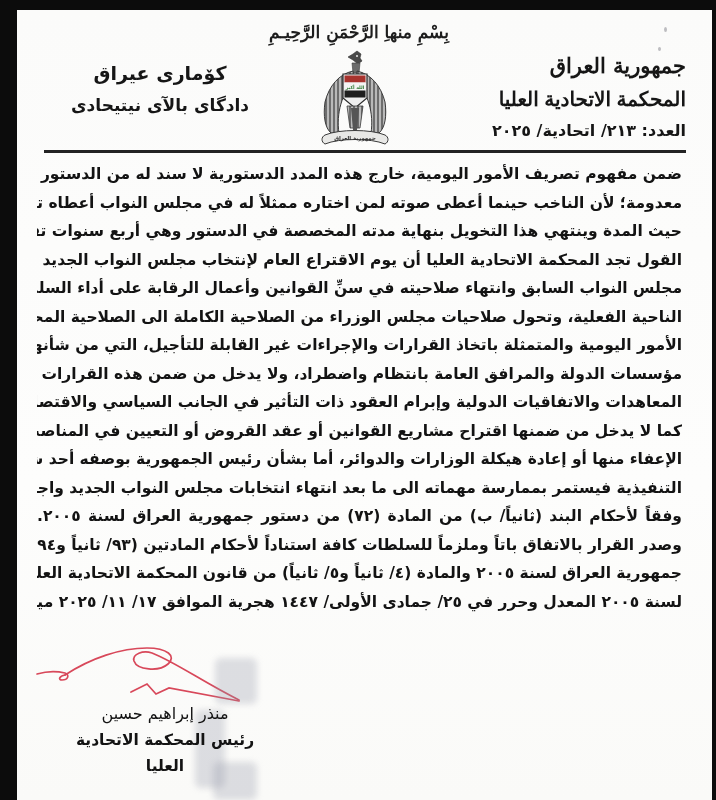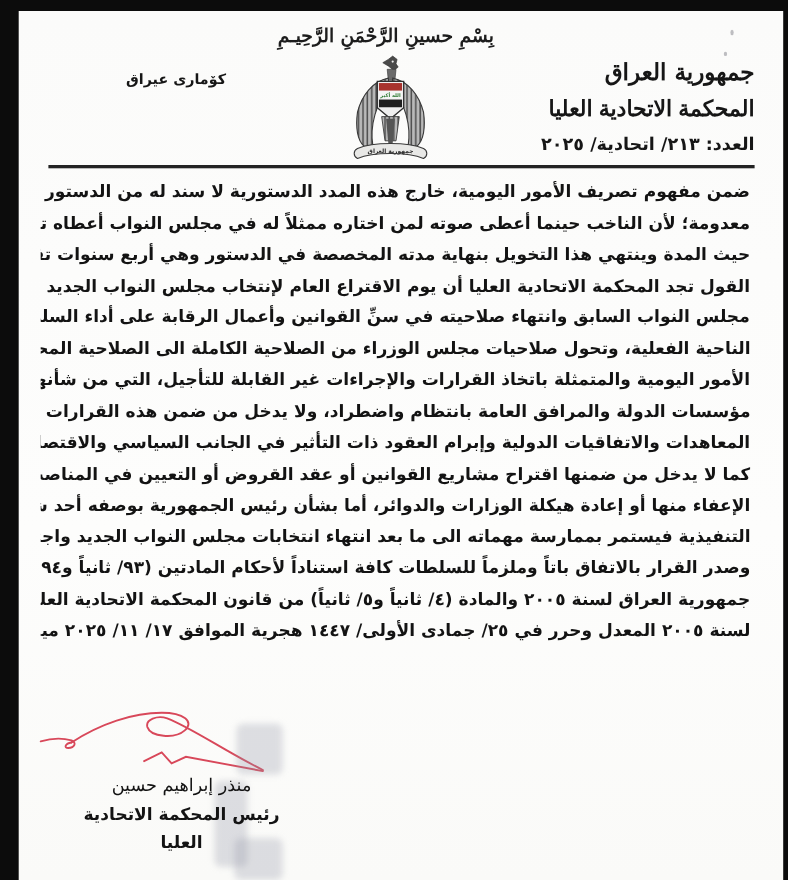--- a/index.html
+++ b/index.html
@@ -21,21 +21,21 @@
   .emblem{position:absolute;top:40px;left:300px;width:76px;height:96px;}
   .hdr-right{
     position:absolute;top:40px;right:26px;width:240px;text-align:right;color:#161616;
   }
   .hdr-right .h1{font-family:"DejaVu Serif", serif;font-weight:bold;font-size:21px;line-height:32px;}
   .hdr-right .h2{font-family:Liberation Sans, sans-serif;font-weight:bold;font-size:20px;line-height:34px;}
   .hdr-right .h3{font-weight:bold;font-size:16px;line-height:30px;letter-spacing:.5px;}
   .hdr-left{
     position:absolute;top:48px;left:38px;width:210px;text-align:center;color:#161616;
   }
-  .hdr-left .k1{font-weight:bold;font-size:13px;line-height:30px;}
+  .hdr-left .k1{font-weight:bold;font-size:19px;line-height:30px;}
   .hdr-left .k2{font-weight:bold;font-size:17px;line-height:34px;}
   .rule{position:absolute;top:140px;left:27px;width:642px;height:3px;background:#232323;}
   .doc-body{
     position:absolute;top:150px;left:20px;width:645px;color:#131313;
     font-size:15.5px;font-weight:bold;direction:rtl;
   }
   .bline{
     height:28.5px;line-height:28.5px;white-space:nowrap;
     text-align:justify;text-align-last:justify;overflow:hidden;
   }
@@ -48,21 +48,21 @@
   .sig-block .s3{font-weight:bold;font-size:15.5px;line-height:26px;}
 </style>
 </head>
 <body>
 
 <div class="page">
 
   <div class="speck" style="left:647px;top:17px;width:3px;height:5px;"></div>
   <div class="speck" style="left:641px;top:37px;width:3px;height:4px;"></div>
 
-  <div class="bismillah">بِسْمِ حسينِ الرَّحْمَنِ الرَّحِيـمِ</div>
+  <div class="bismillah">بِسْمِ منهاِ الرَّحْمَنِ الرَّحِيـمِ</div>
 
   <div class="emblem">
     <svg viewBox="0 0 76 96" width="76" height="96" xmlns="http://www.w3.org/2000/svg">
       <defs>
         <pattern id="feath" width="4" height="8" patternUnits="userSpaceOnUse">
           <rect width="4" height="8" fill="#b9b9b9"></rect>
           <line x1="1" y1="0" x2="1" y2="8" stroke="#4c4c4c" stroke-width="1.4"></line>
         </pattern>
       </defs>
 
@@ -92,37 +92,39 @@
   </div>
 
   <div class="hdr-right">
     <div class="h1">جمهورية العراق</div>
     <div class="h2">المحكمة الاتحادية العليا</div>
     <div class="h3">العدد: ٢١٣/ اتحادية/ ٢٠٢٥</div>
   </div>
 
   <div class="hdr-left">
     <div class="k1">كۆمارى عيراق</div>
+    <div class="k2">دادگای بالآی نيتيحادی</div>
   </div>
 
   <div class="rule"></div>
 
   <div class="doc-body">
     <div class="bline">ضمن مفهوم تصريف الأمور اليومية، خارج هذه المدد الدستورية لا سند له من الدستور والقانون وتُعد آثاره</div>
     <div class="bline">معدومة؛ لأن الناخب حينما أعطى صوته لمن اختاره ممثلاً له في مجلس النواب أعطاه تخويلاً محدداً من</div>
     <div class="bline">حيث المدة وينتهي هذا التخويل بنهاية مدته المخصصة في الدستور وهي أربع سنوات تقويمية، وخلاصة</div>
     <div class="bline">القول تجد المحكمة الاتحادية العليا أن يوم الاقتراع العام لإنتخاب مجلس النواب الجديد يعني انتهاء ولاية</div>
     <div class="bline">مجلس النواب السابق وانتهاء صلاحيته في سنِّ القوانين وأعمال الرقابة على أداء السلطة التنفيذية من</div>
     <div class="bline">الناحية الفعلية، وتحول صلاحيات مجلس الوزراء من الصلاحية الكاملة الى الصلاحية المحدودة في تصريف</div>
     <div class="bline">الأمور اليومية والمتمثلة باتخاذ القرارات والإجراءات غير القابلة للتأجيل، التي من شأنها ضمان استمرار عمل</div>
     <div class="bline">مؤسسات الدولة والمرافق العامة بانتظام واضطراد، ولا يدخل من ضمن هذه القرارات والإجراءات التوقيع على</div>
     <div class="bline">المعاهدات والاتفاقيات الدولية وإبرام العقود ذات التأثير في الجانب السياسي والاقتصادي والاجتماعي للبلاد،</div>
     <div class="bline">كما لا يدخل من ضمنها اقتراح مشاريع القوانين أو عقد القروض أو التعيين في المناصب العليا في الدولة أو</div>
     <div class="bline">الإعفاء منها أو إعادة هيكلة الوزارات والدوائر، أما بشأن رئيس الجمهورية بوصفه أحد شقي السلطة</div>
     <div class="bline">التنفيذية فيستمر بممارسة مهماته الى ما بعد انتهاء انتخابات مجلس النواب الجديد واجتماعه</div>
+    <div class="bline">وفقاً لأحكام البند (ثانياً/ ب) من المادة (٧٢) من دستور جمهورية العراق لسنة ٢٠٠٥.</div>
     <div class="bline">وصدر القرار بالاتفاق باتاً وملزماً للسلطات كافة استناداً لأحكام المادتين (٩٣/ ثانياً و٩٤) من دستور</div>
     <div class="bline">جمهورية العراق لسنة ٢٠٠٥ والمادة (٤/ ثانياً و٥/ ثانياً) من قانون المحكمة الاتحادية العليا رقم (٣٠)</div>
     <div class="bline bline-last">لسنة ٢٠٠٥ المعدل وحرر في ٢٥/ جمادى الأولى/ ١٤٤٧ هجرية الموافق ١٧/ ١١/ ٢٠٢٥ ميلادية.</div>
   </div>
 
   <svg class="sig-svg" viewBox="0 0 218 64" xmlns="http://www.w3.org/2000/svg">
     <g fill="none" stroke="#d8485a" stroke-width="1.7" stroke-linecap="round">
       <path d="M2,30 C12,27 22,27 30,29 C35,31 33,36 27,36 C23,36 24,32 30,31"></path>
       <path d="M30,31 C56,14 86,4 112,4 C132,4 142,12 133,20 C124,28 102,26 99,17 C97,10 108,6 117,9 C140,18 168,38 204,56"></path>
       <path d="M96,48 L112,40 L121,50 L134,44 L204,57"></path>

